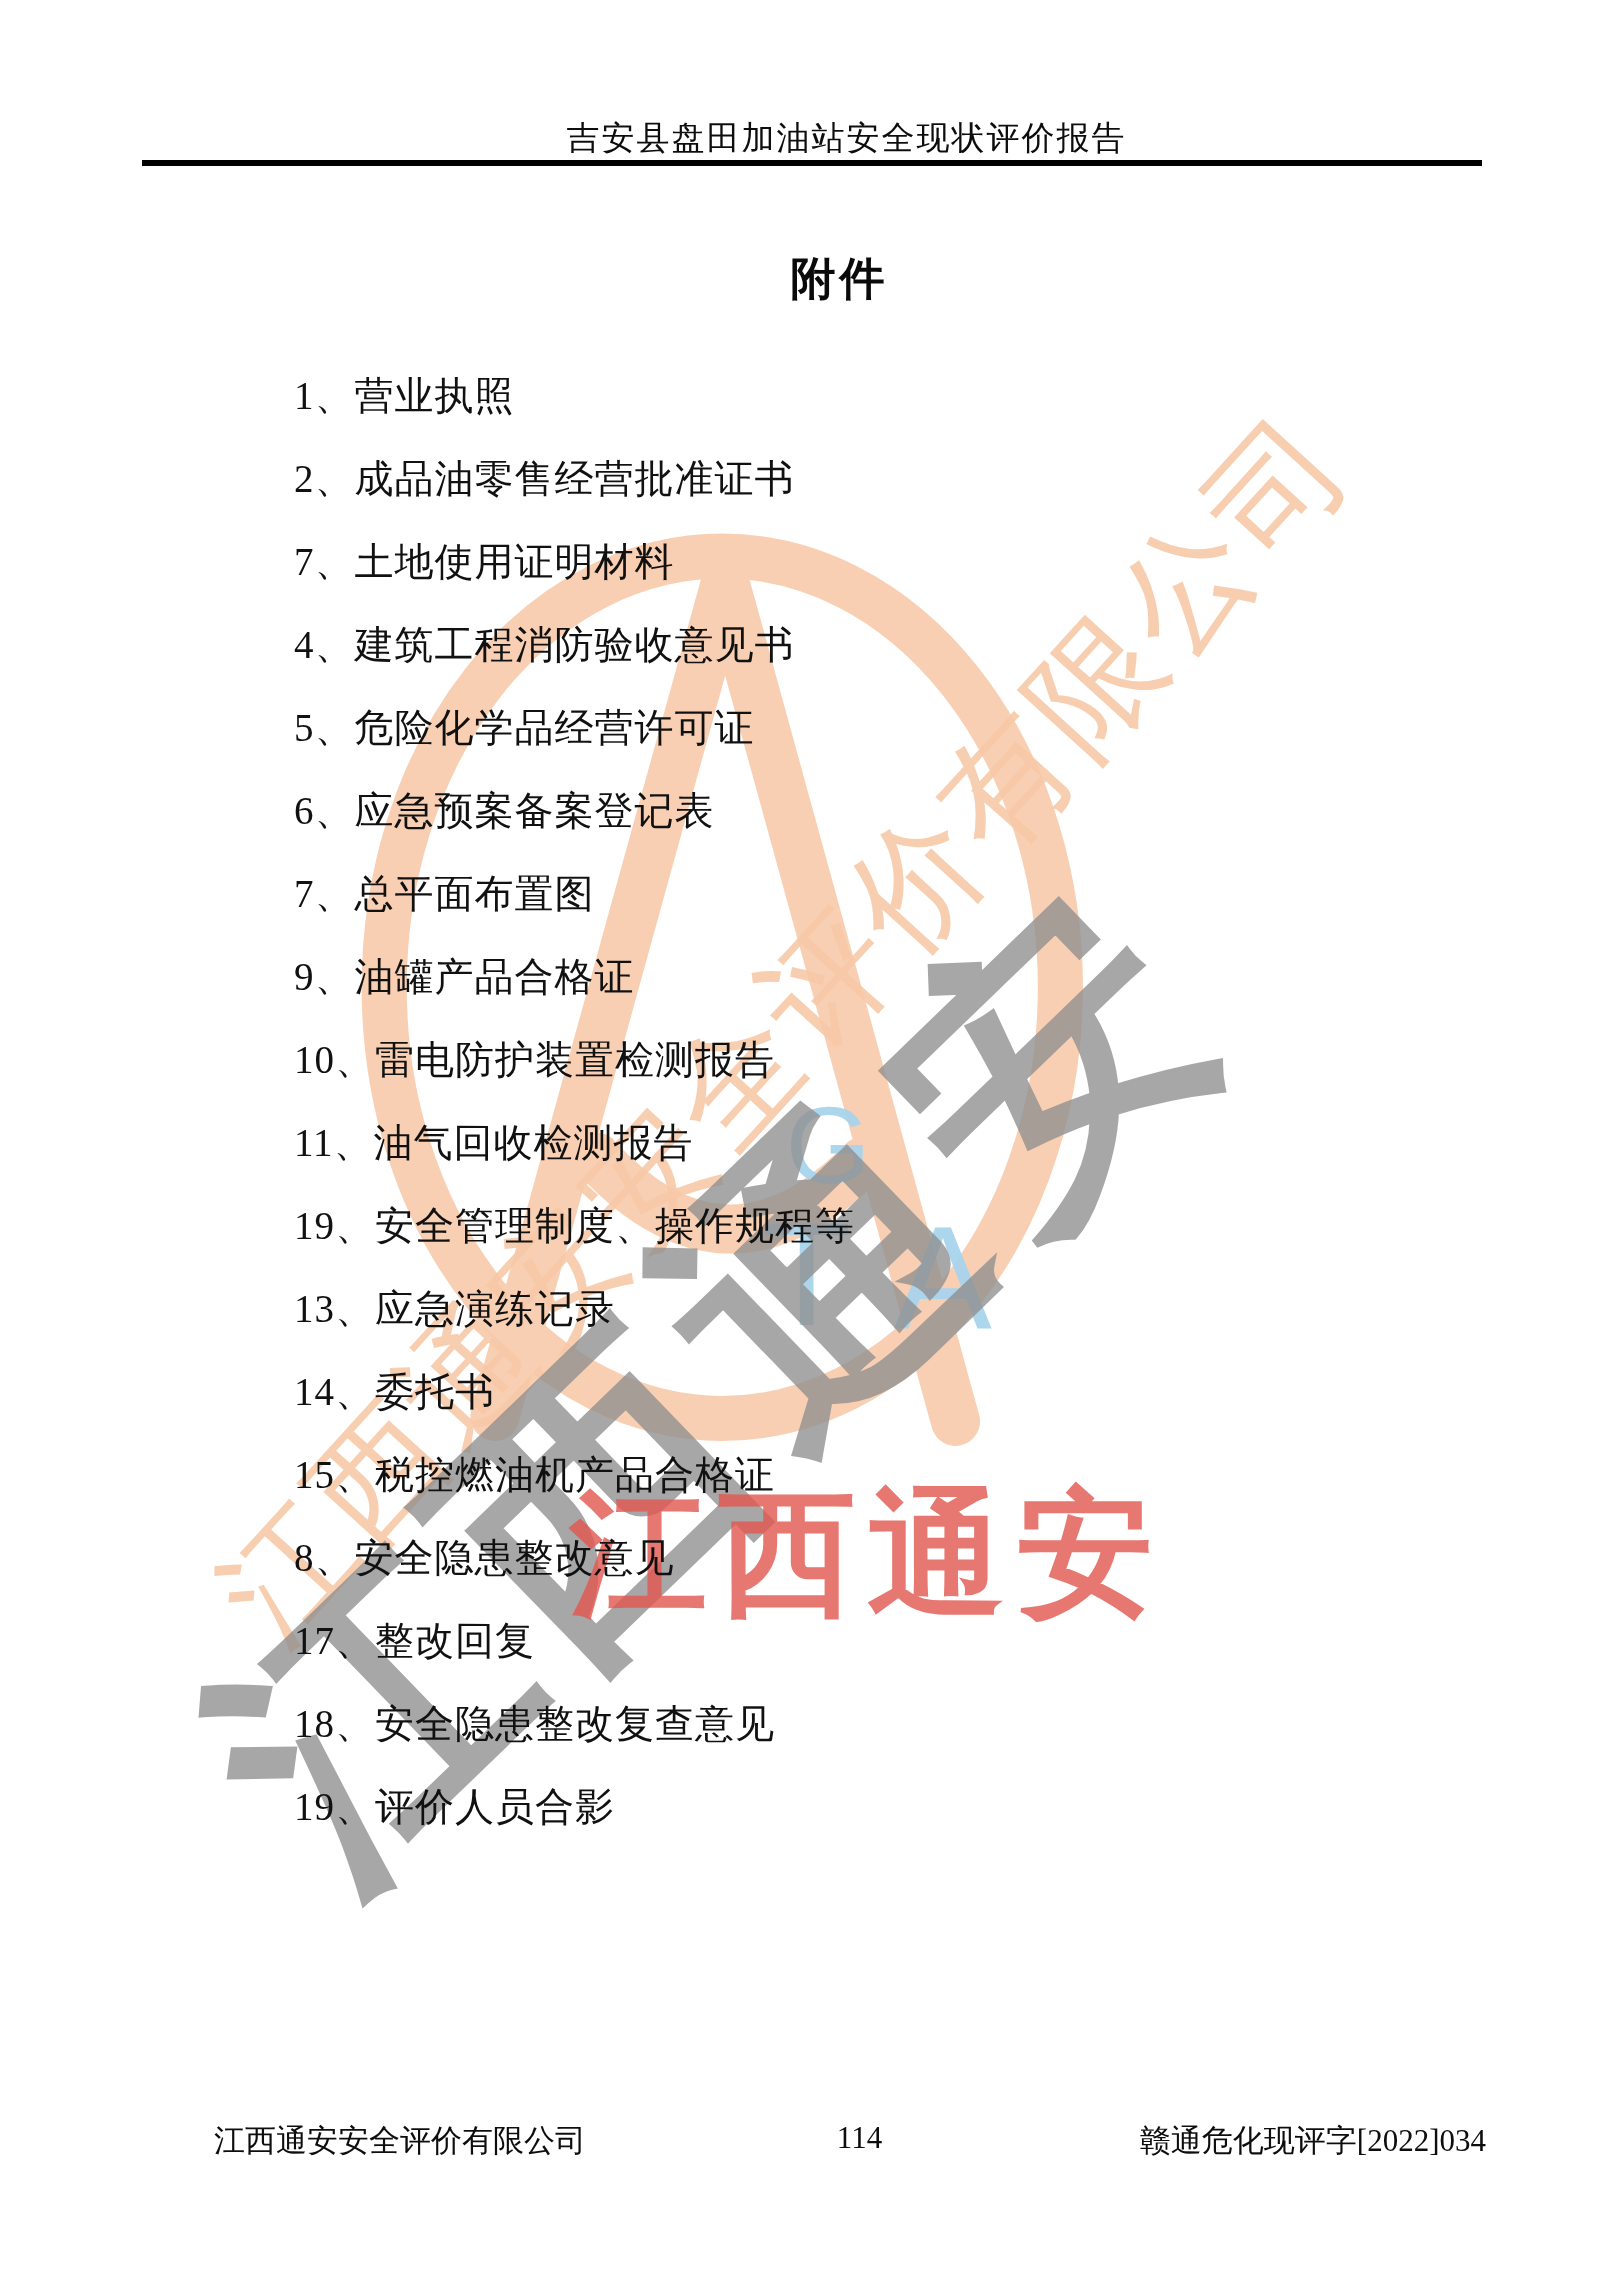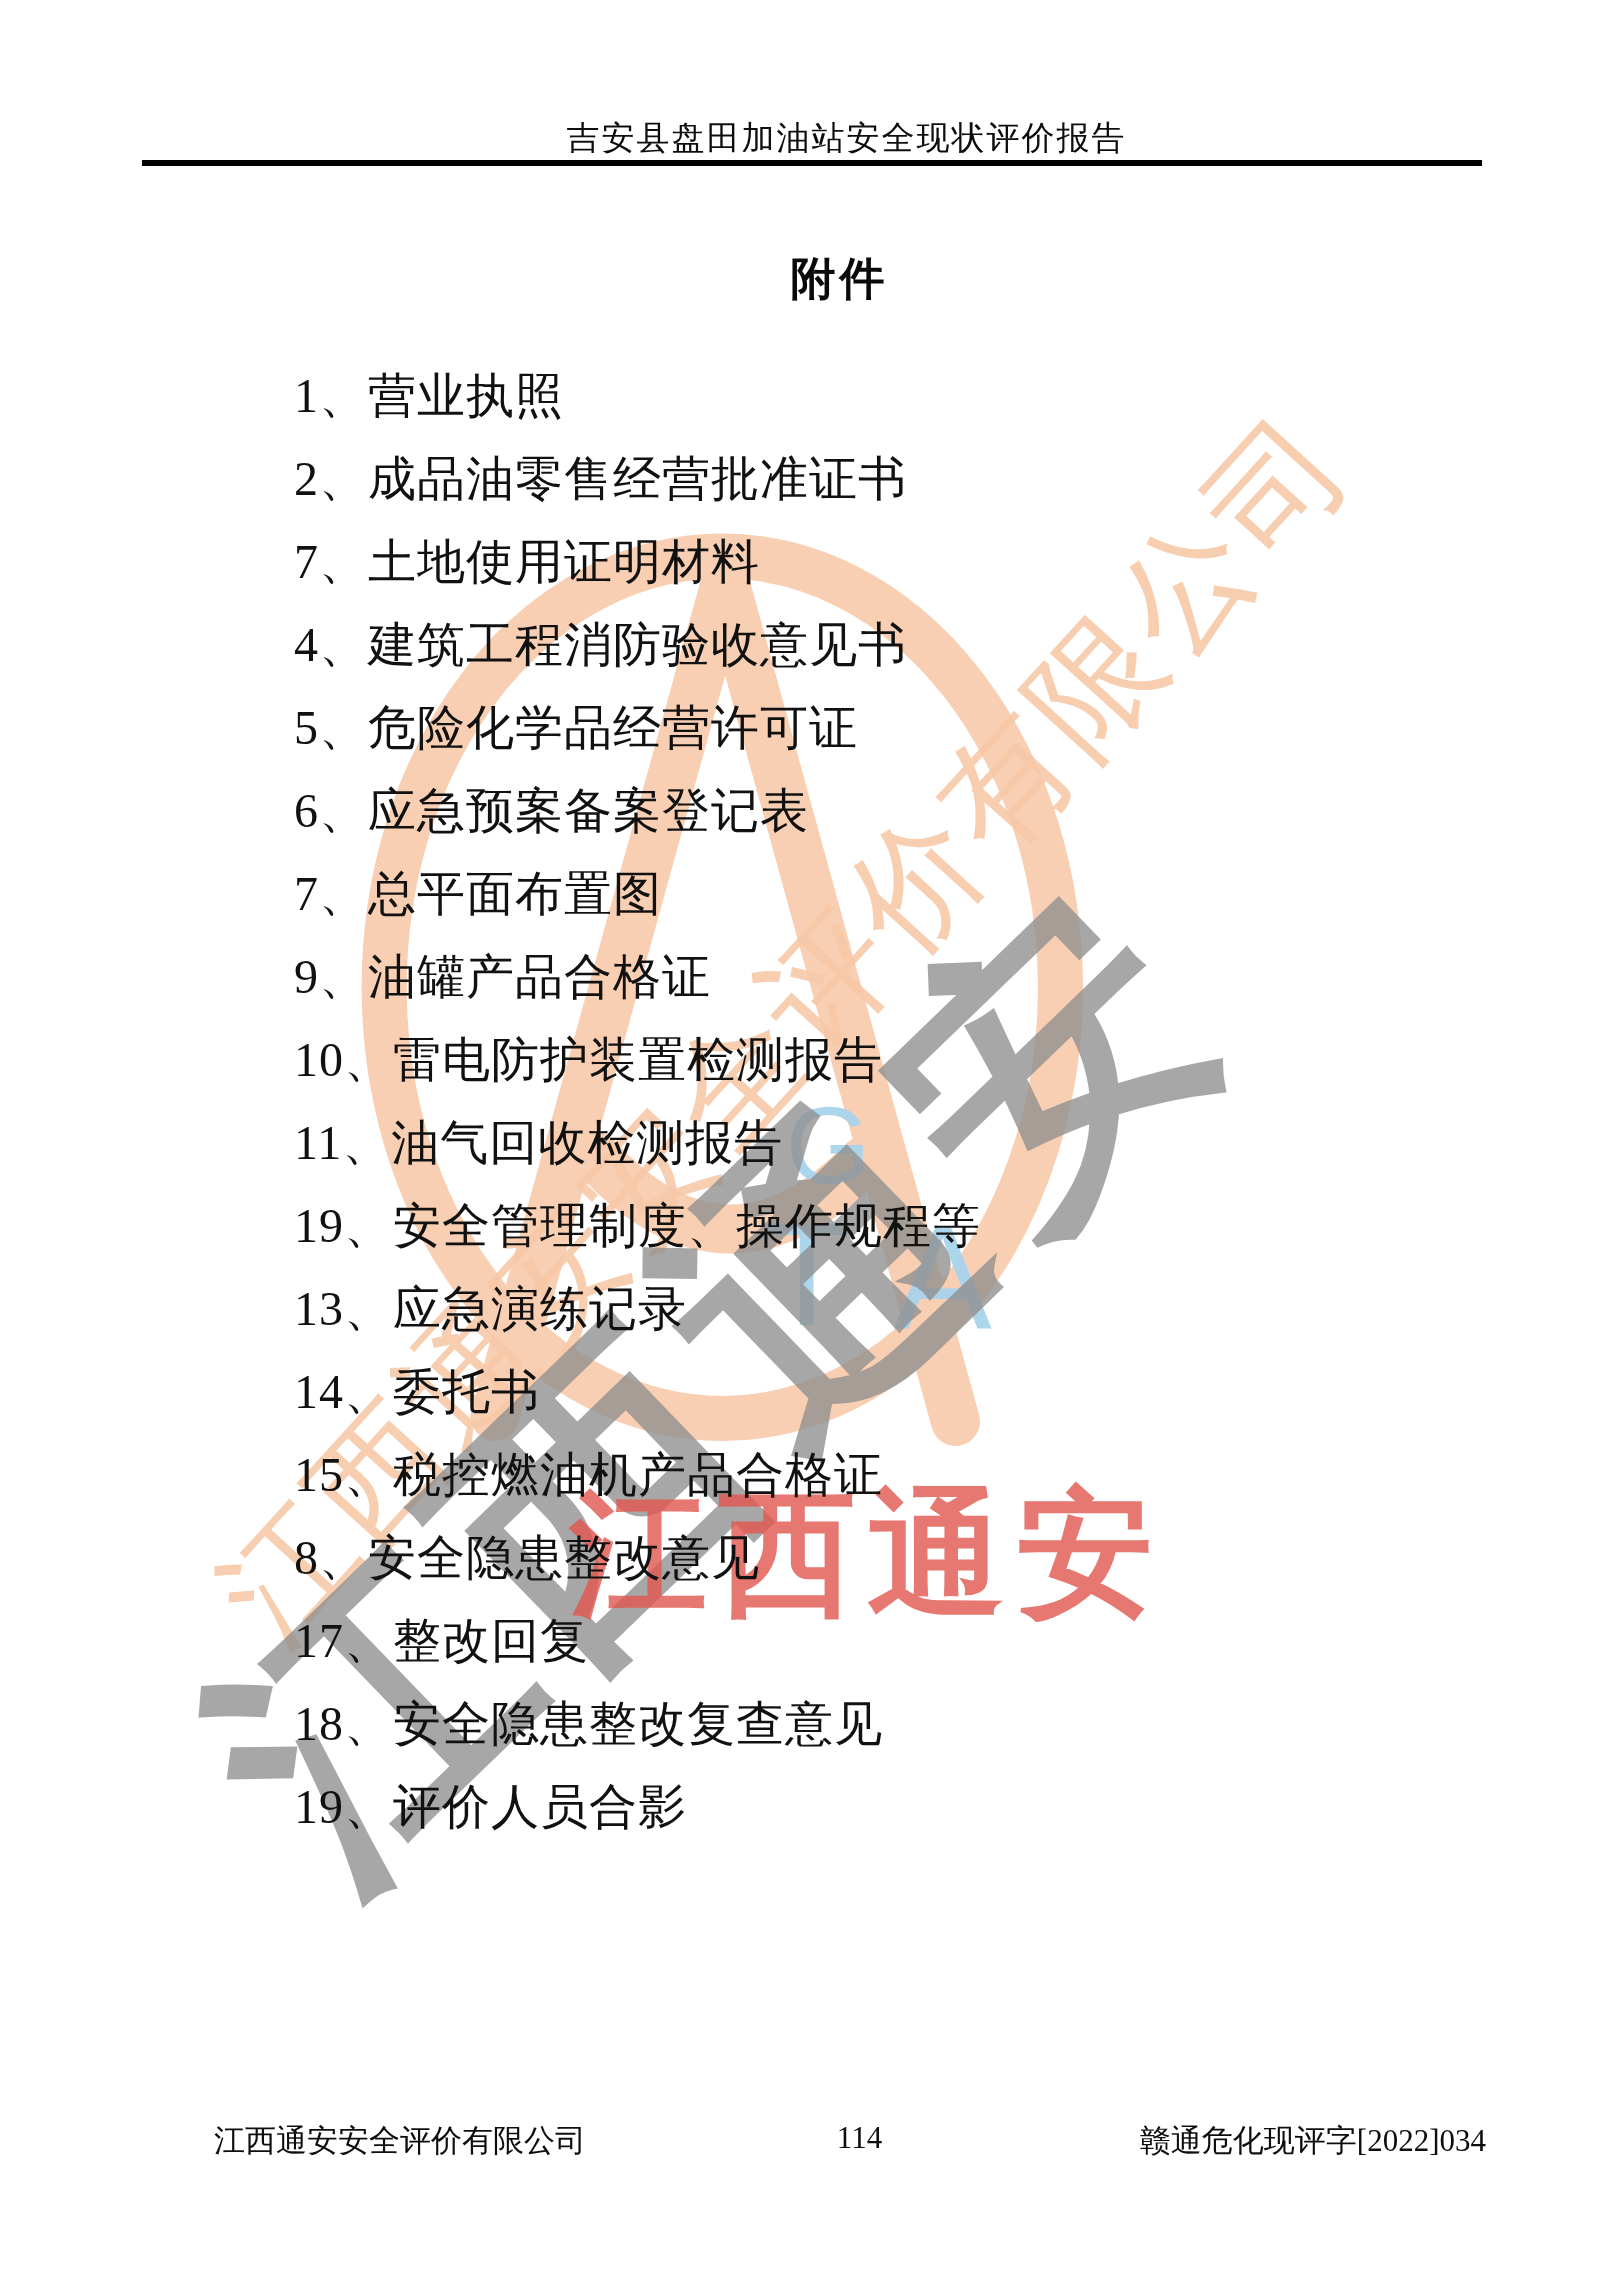--- a/index.html
+++ b/index.html
@@ -39,21 +39,21 @@
     font-size:45px; letter-spacing:3.9px;
     color:#0a0a0a;
   }
   .attachment-list {
     position:absolute; top:354px; left:294px; right:118px;
     margin:0; padding:0; list-style:none;
   }
   .attachment-list li {
     height:83px;
     display:flex; align-items:center;
-    font-size:48px;
+    font-size:39px;
     letter-spacing:1px;
     white-space:nowrap;
     color:#111111;
   }
   .doc-footer {
     position:absolute; top:2120px; left:0; width:100%;
     height:39px;
     font-size:31px;
     color:#0d0d0d;
   }

